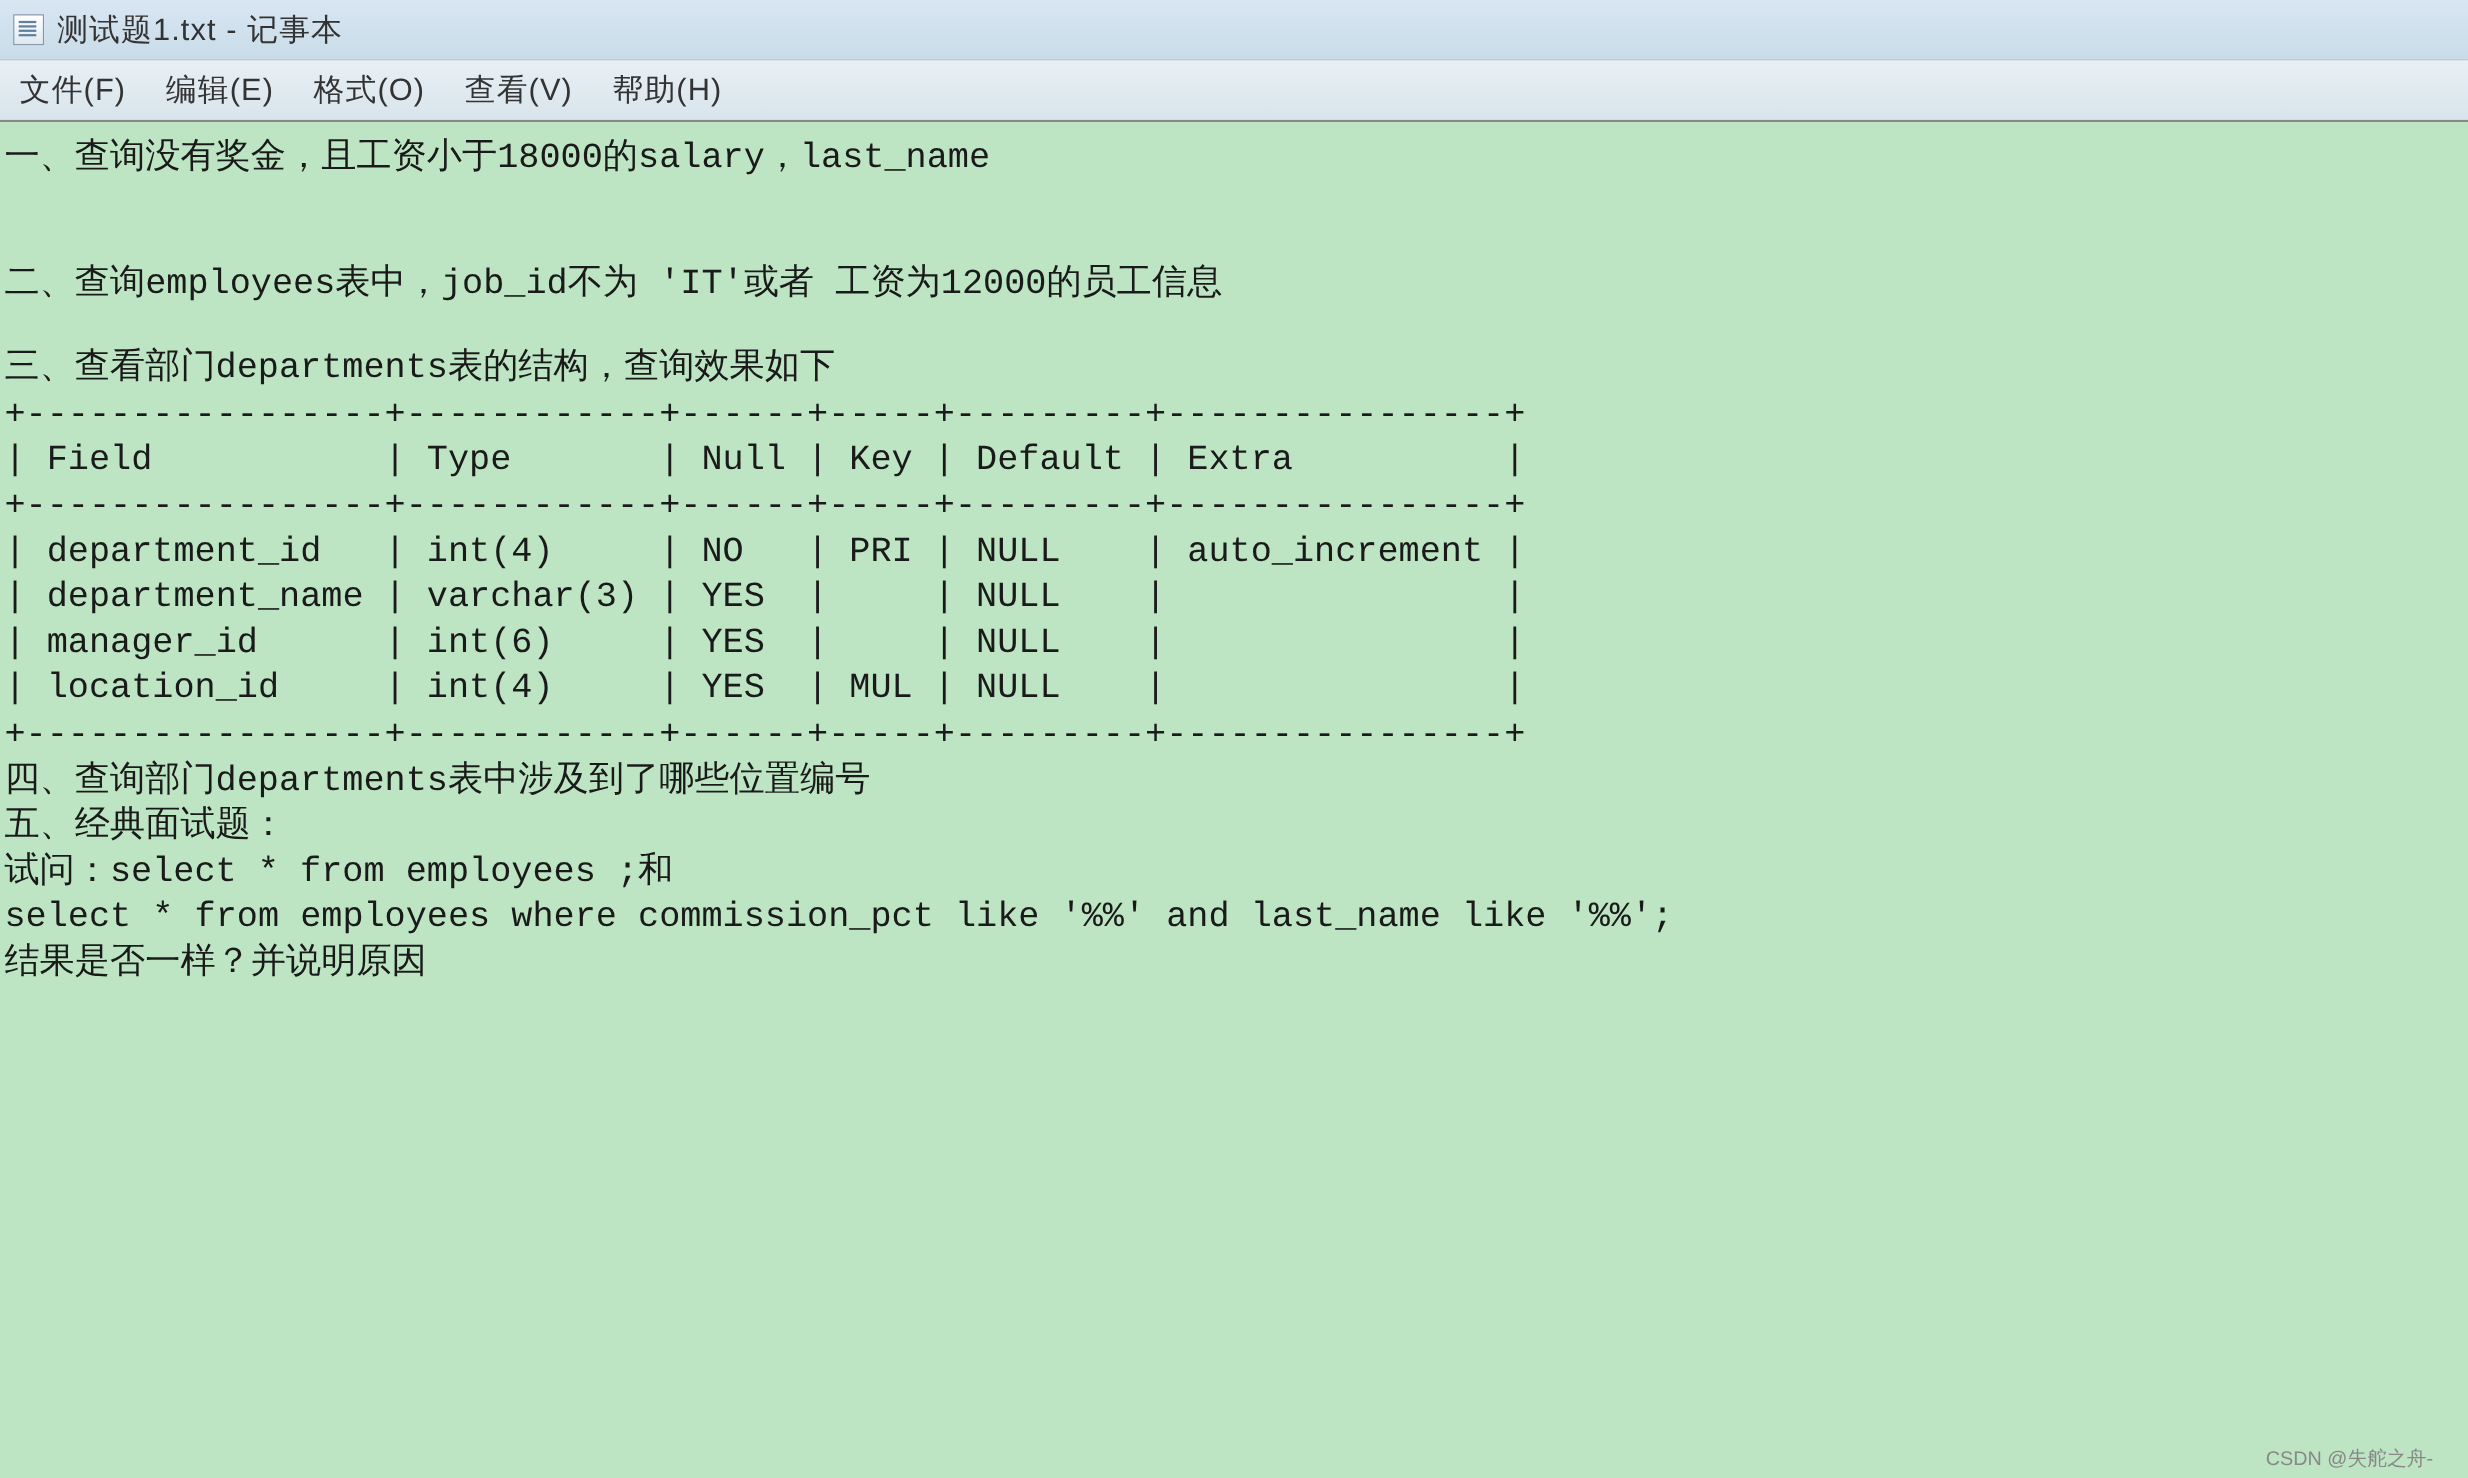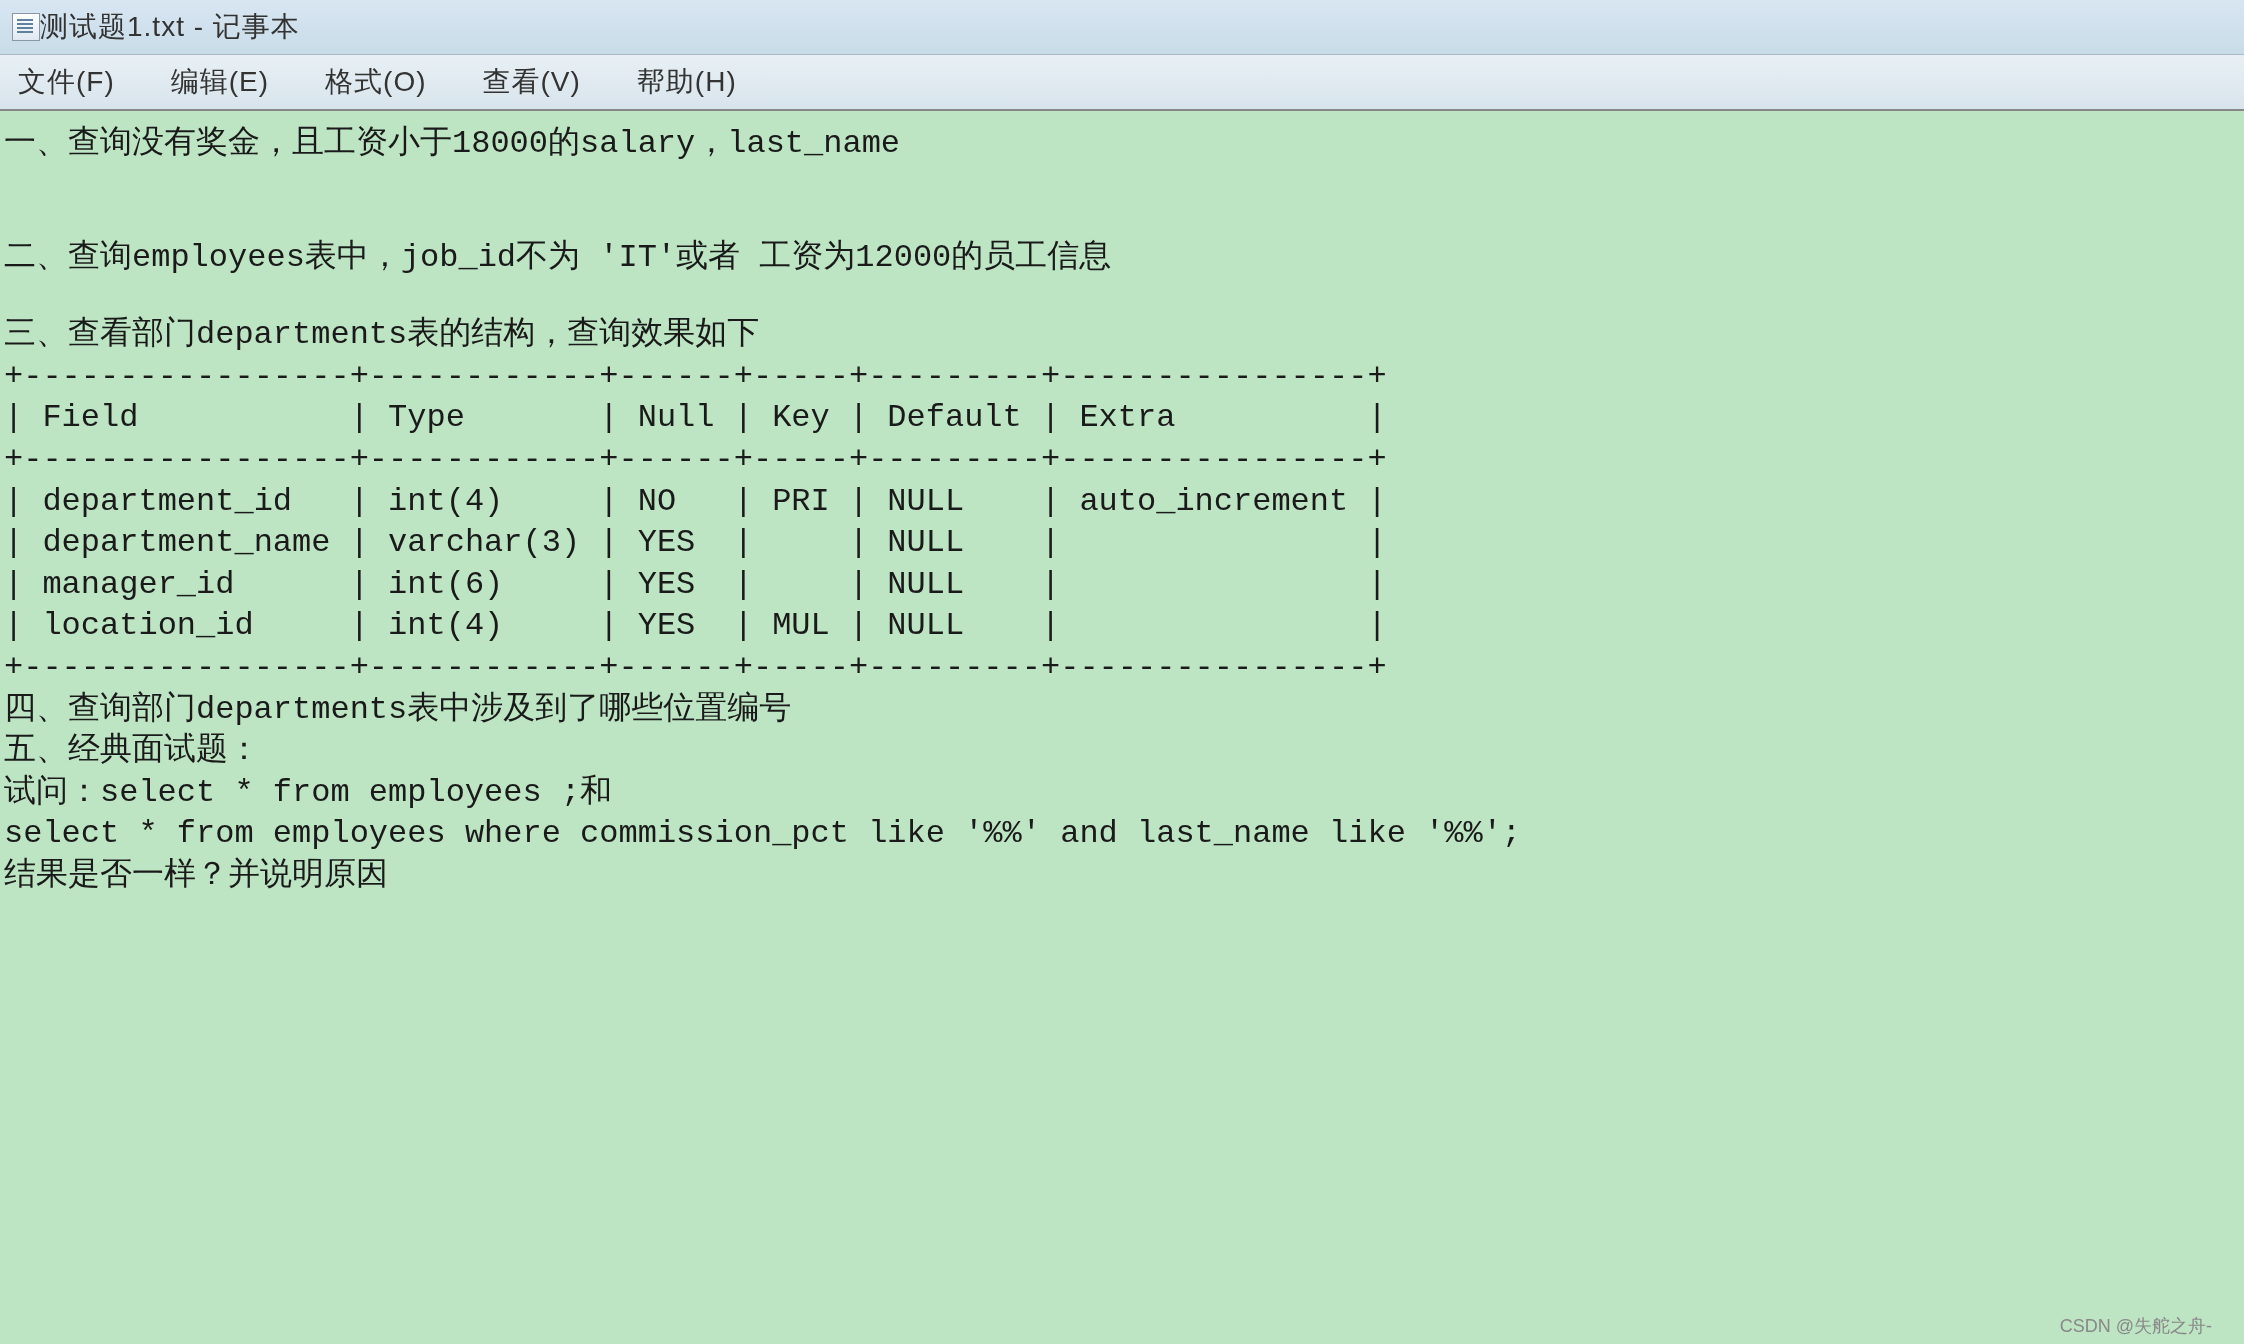--- a/index.html
+++ b/index.html
@@ -14,21 +14,21 @@
       width: 100%;
       height: 100%;
       display: flex;
       flex-direction: column;
     }
     .title-bar {
       background: linear-gradient(to bottom, #d8e6f2, #c8dce8);
       padding: 8px 12px;
       display: flex;
       align-items: center;
-      gap: 0;
+      gap: 12px;
       border-bottom: 1px solid #a8b8c8;
     }
     .title-icon {
       width: 28px;
       height: 28px;
       background: linear-gradient(to bottom, #fff 0%, #e0e8f0 100%);
       border: 1px solid #8898a8;
       position: relative;
     }
     .title-icon::after {
@@ -41,21 +41,21 @@
     }
     .title-text {
       font-size: 28px;
       color: #333;
       letter-spacing: 1px;
     }
     .menu-bar {
       background: linear-gradient(to bottom, #e8f0f4, #d8e4ec);
       padding: 8px 18px;
       display: flex;
-      gap: 56px;
+      gap: 36px;
       border-bottom: 2px solid #888;
     }
     .menu-item {
       font-size: 28px;
       color: #333;
       cursor: pointer;
       letter-spacing: 1px;
     }
     .content-area {
       flex: 1;

